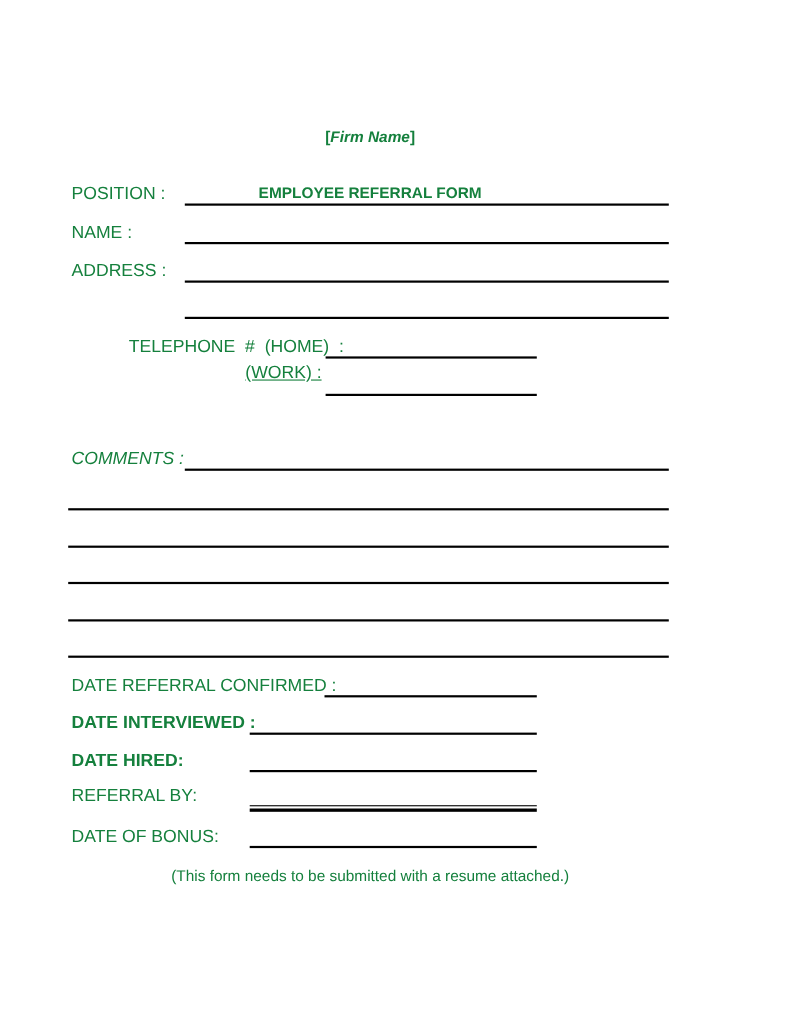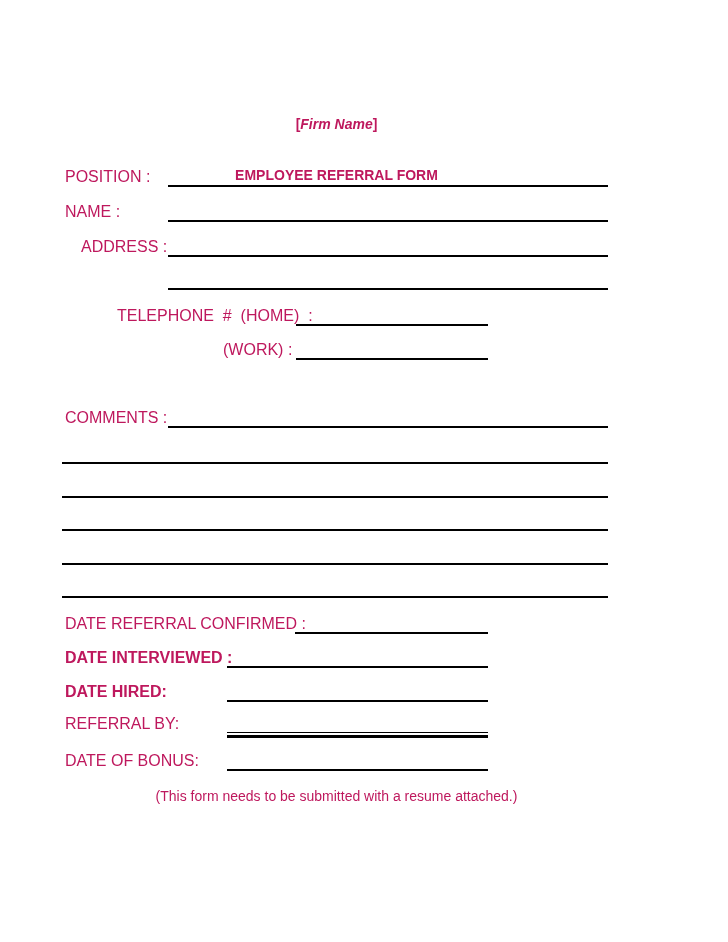--- a/index.html
+++ b/index.html
@@ -3,21 +3,21 @@
 <meta charset="utf-8">
 <style>
   * { margin: 0; padding: 0; box-sizing: border-box; }
   html, body { background: #ffffff; }
   .page {
     position: relative;
     width: 728px;
     height: 942px;
     background: #ffffff;
     font-family: "Liberation Sans", sans-serif;
-    color: #be185d;
+    color: #15803d;
     overflow: hidden;
   }
   .title-wrap {
     position: absolute;
     left: 65px; top: 82px; width: 543px;
     text-align: center;
     font-size: 14px; font-weight: bold; line-height: 17px;
     white-space: pre;
   }
   .firm-italic { font-style: italic; }
@@ -68,31 +68,31 @@
     <div><span>[</span><span class="firm-italic">Firm Name</span><span>]</span></div>
     <div>EMPLOYEE REFERRAL FORM</div>
   </div>
 
   <span class="lbl" style="left:65px; top:169px;">POSITION :</span>
   <div class="blank" style="left:168px; top:169px; width:440px;"></div>
 
   <span class="lbl" style="left:65px; top:204px;">NAME :</span>
   <div class="blank" style="left:168px; top:204px; width:440px;"></div>
 
-  <span class="lbl" style="left:65px; top:239px;margin-left:16px;">ADDRESS :</span>
+  <span class="lbl" style="left:65px; top:239px;">ADDRESS :</span>
   <div class="blank" style="left:168px; top:239px; width:440px;"></div>
   <div class="blank" style="left:168px; top:272px; width:440px;"></div>
 
   <span class="lbl" style="left:117px; top:308px;">TELEPHONE  #  (HOME)  :</span>
   <div class="blank" style="left:296px; top:308px; width:192px;"></div>
 
-  <span class="lbl" style="left:223px; top:342px;">(WORK) :</span>
+  <span class="lbl" style="left:223px; top:332px;text-decoration:underline;">(WORK) :</span>
   <div class="blank" style="left:296px; top:342px; width:192px;"></div>
 
-  <span class="lbl" style="left:65px; top:410px;">COMMENTS :</span>
+  <span class="lbl" style="left:65px; top:410px;font-style:italic;">COMMENTS :</span>
   <div class="blank" style="left:168px; top:410px; width:440px;"></div>
 
   <div class="comment-rules">
       <div class="comment-rule"></div>
       <div class="comment-rule"></div>
       <div class="comment-rule"></div>
       <div class="comment-rule"></div>
       <div class="comment-rule"></div>
     </div>
 

